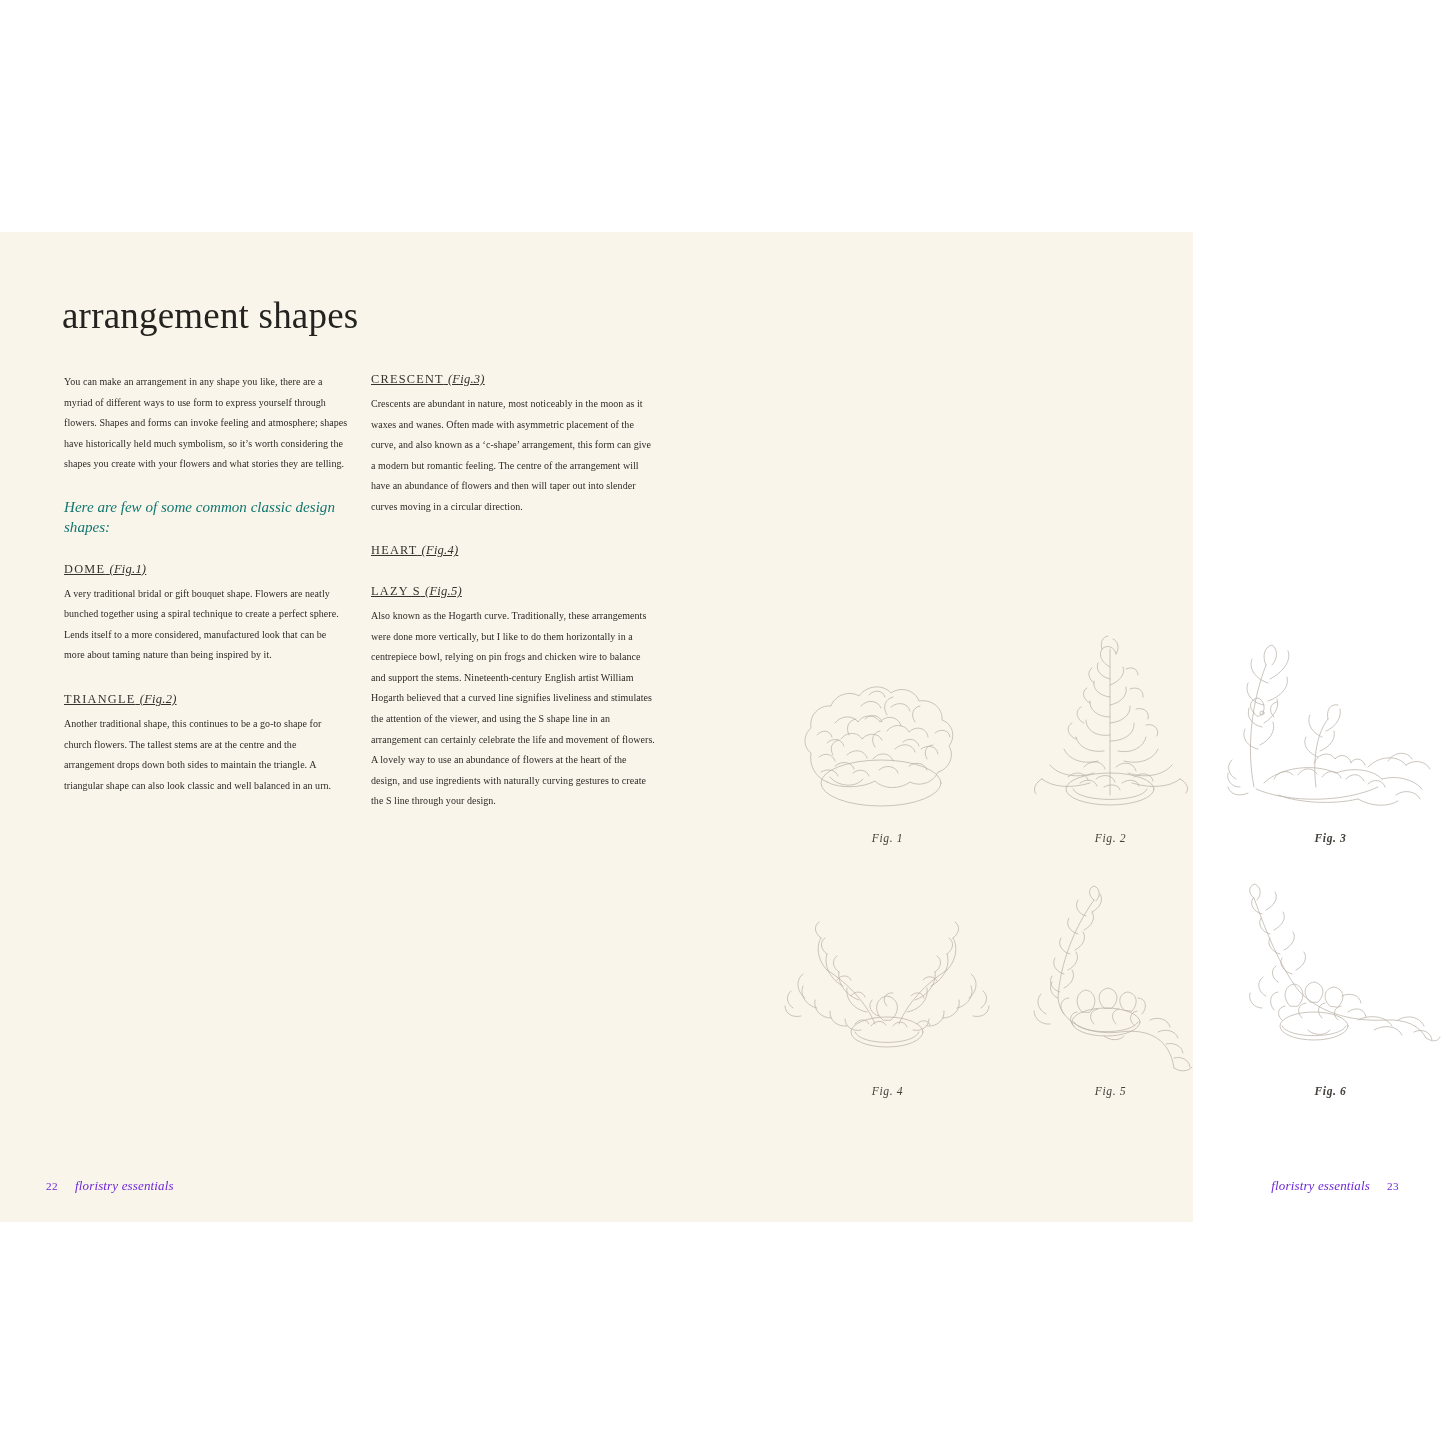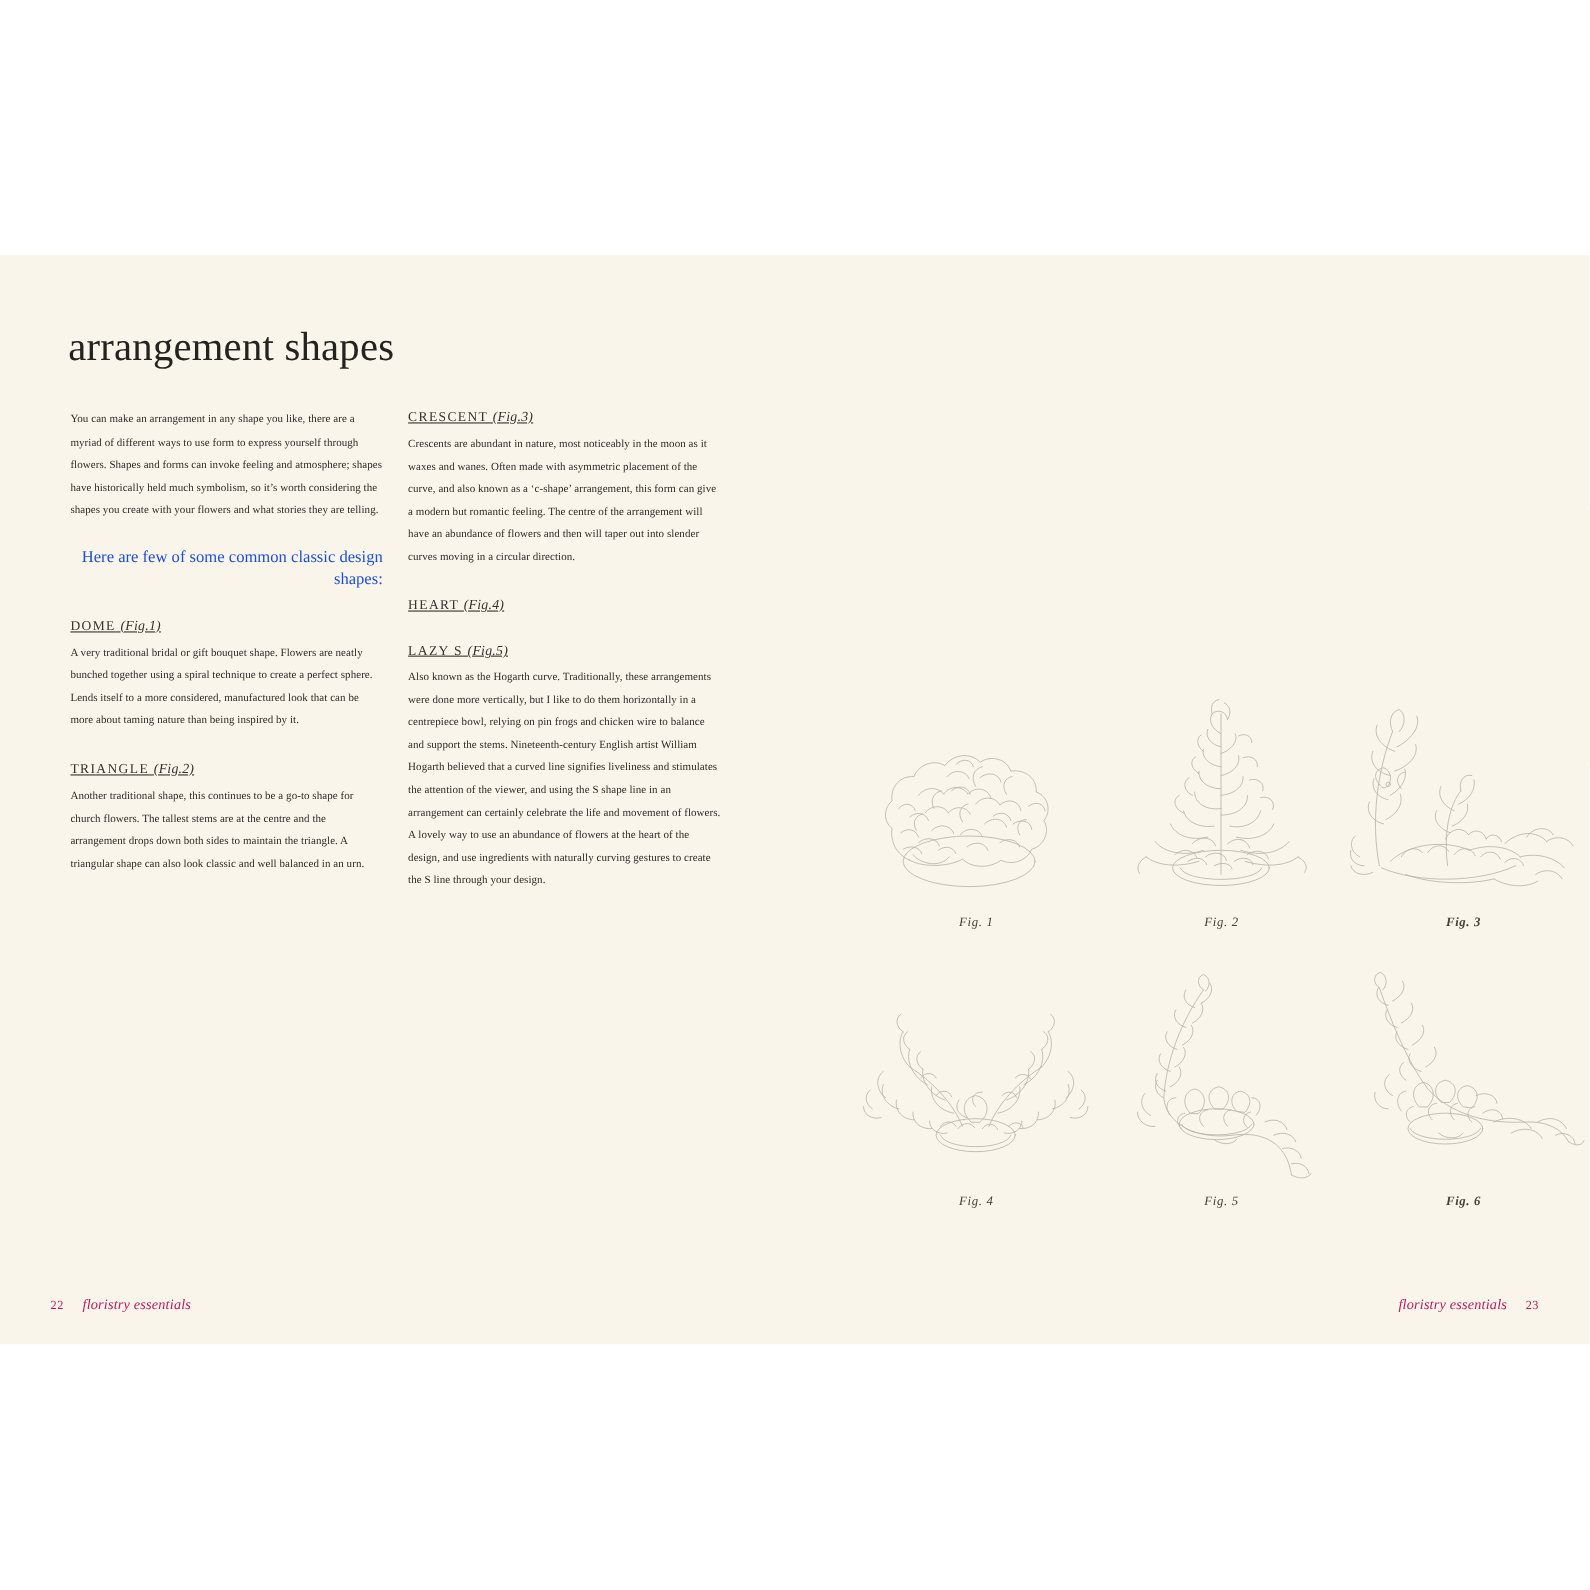--- a/index.html
+++ b/index.html
@@ -13,21 +13,21 @@
     font-family: "Liberation Serif", "DejaVu Serif", serif;
     color: #2b2a27;
     overflow: hidden;
   }
 
   
   .spread {
     position: absolute;
     left: 0;
     top: 232px;
-    width: 1445px;
+    width: 1193px;
     height: 990px;
     background: #faf5eb;
   }
 
   .page {
     position: absolute;
     top: 0;
     height: 100%;
   }
   .page-left  { left: 0;    width: 722px; }
@@ -62,23 +62,23 @@
     margin: 0;
     text-align: left;
     letter-spacing: 0.05px;
   }
   .body-text + .body-text { margin-top: 0; }
   .indent { text-indent: 26px; }
 
   .lead-italic {
     font-size: 15.1px;
     line-height: 20.55px;
-    color: #1d4ed8;
+    font-style: italic;
+    color: #0f766e;
     margin: 22px 0 0 0;
-    text-align: right;
   }
 
   .section-head {
     font-size: 12.3px;
     letter-spacing: 1.25px;
     color: #35332e;
     margin: 26px 0 7px 0;
     font-variant: normal;
     text-transform: uppercase;
     text-decoration: underline;
@@ -127,21 +127,21 @@
   .fig-r2 { top: 253px; }
   .fig-c1 { left: 35px; }
   .fig-c2 { left: 258px; }
   .fig-c3 { left: 478px; font-weight: bold; }
 
   
   .footer {
     position: absolute;
     bottom: 28px;
     font-size: 12.4px;
-    color: #be185d;
+    color: #6d28d9;
     white-space: nowrap;
     text-align: right;
   }
   .footer-left  { left: 46px; }
   .footer-right { right: 46px; }
   .footer .folio {
     font-size: 11.2px;
     font-style: normal;
     letter-spacing: 0.4px;
   }

